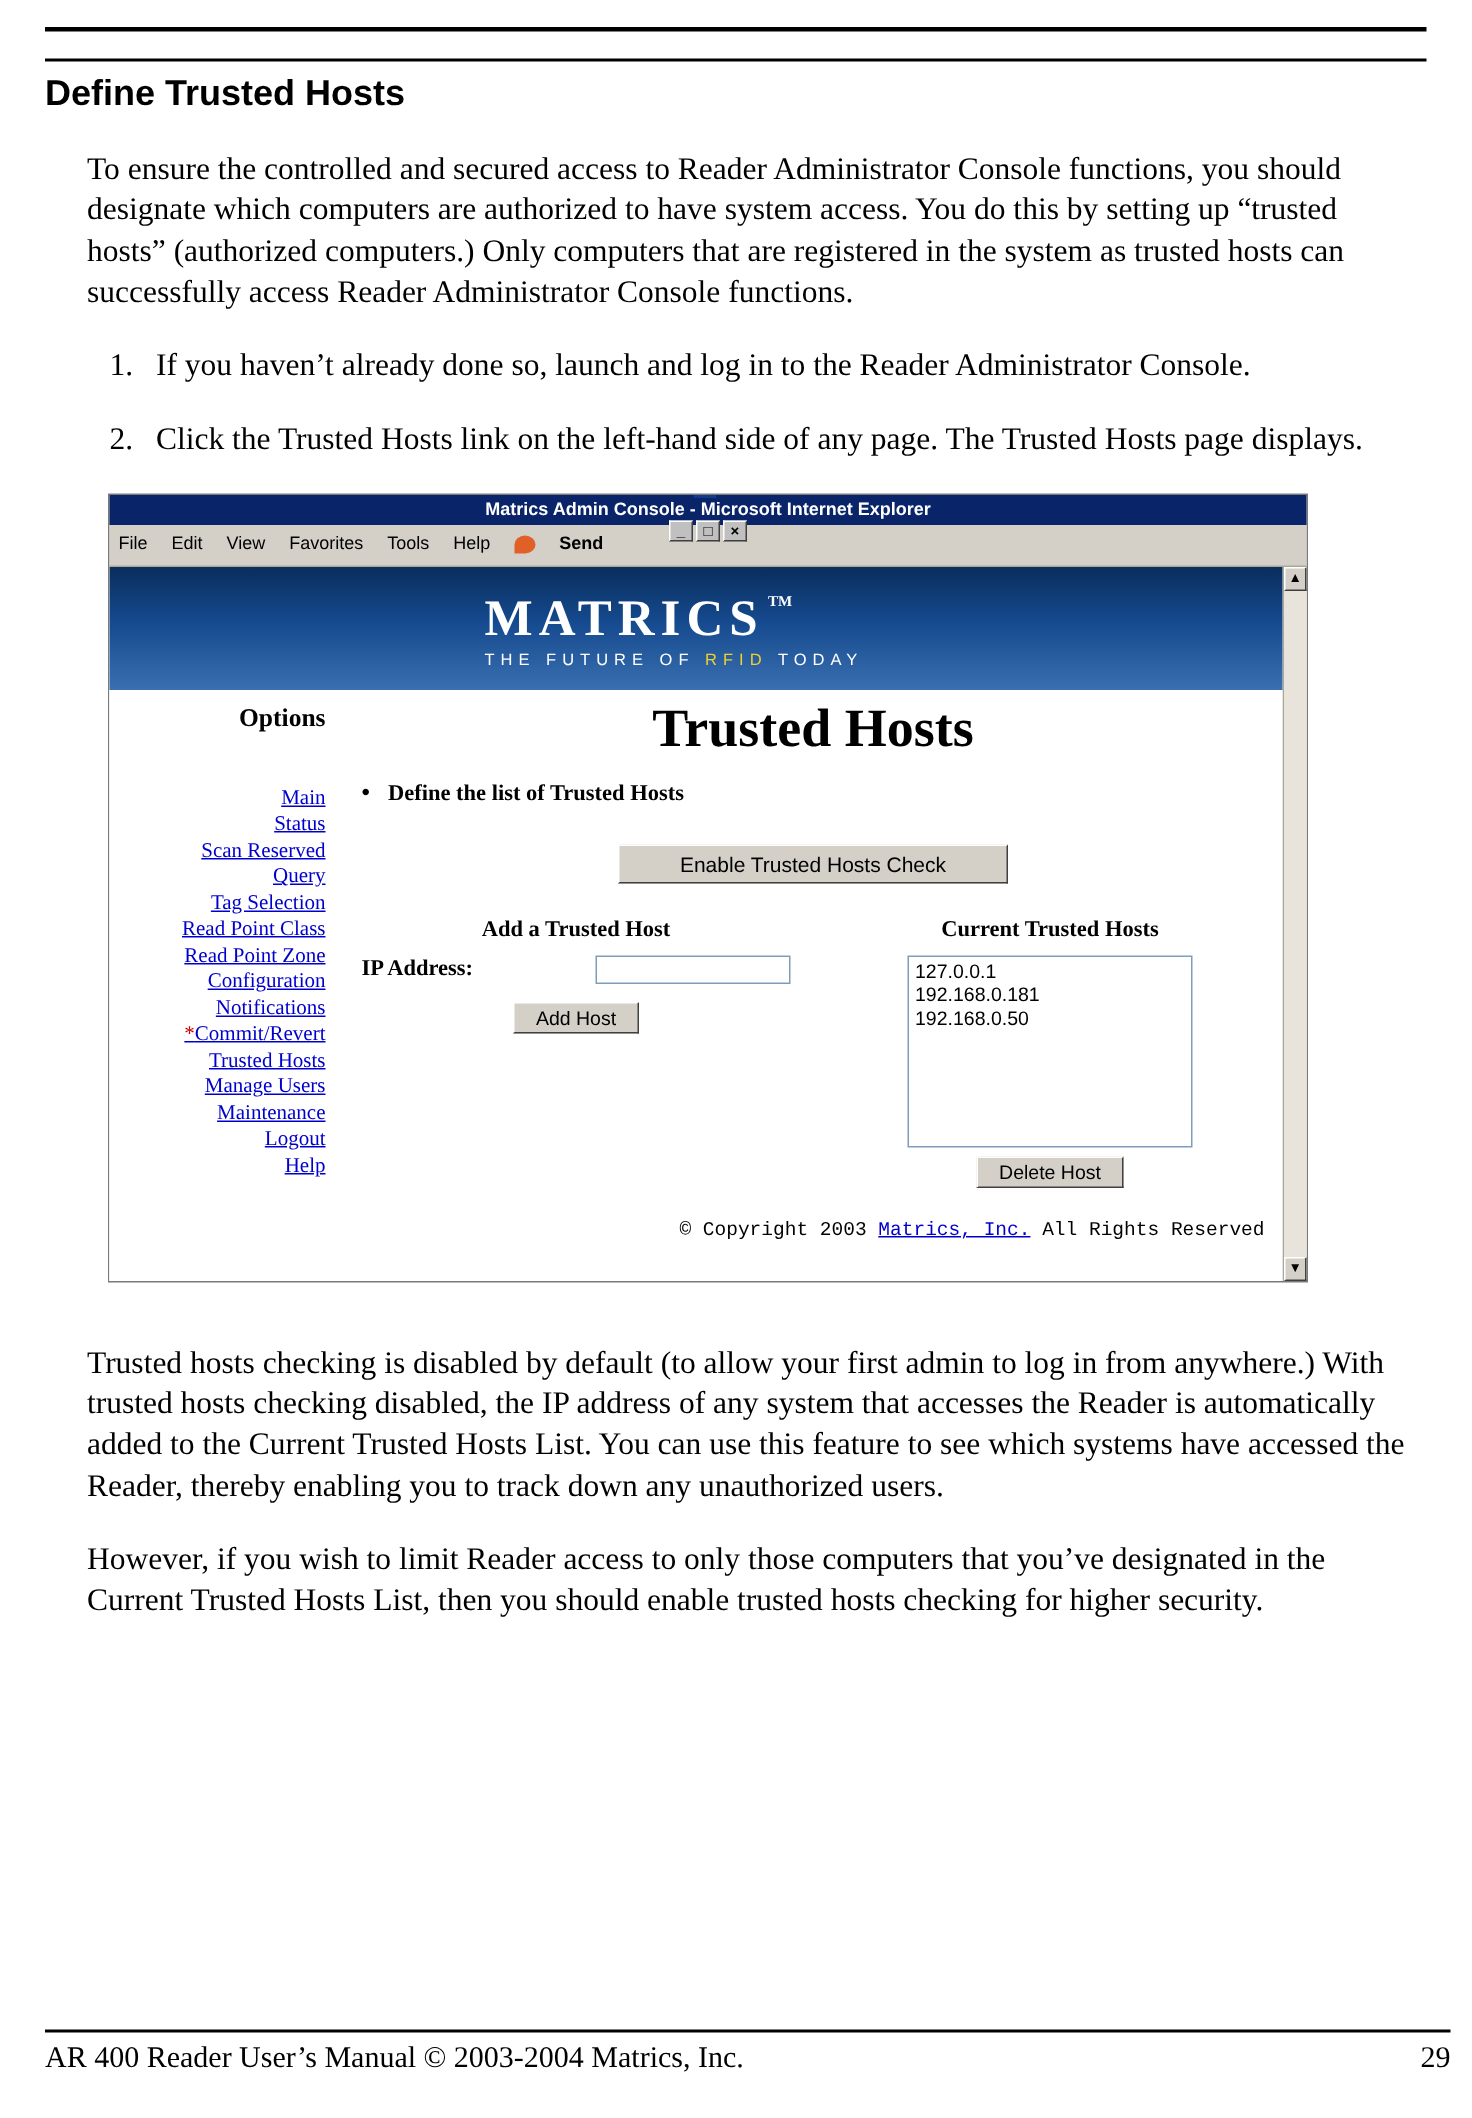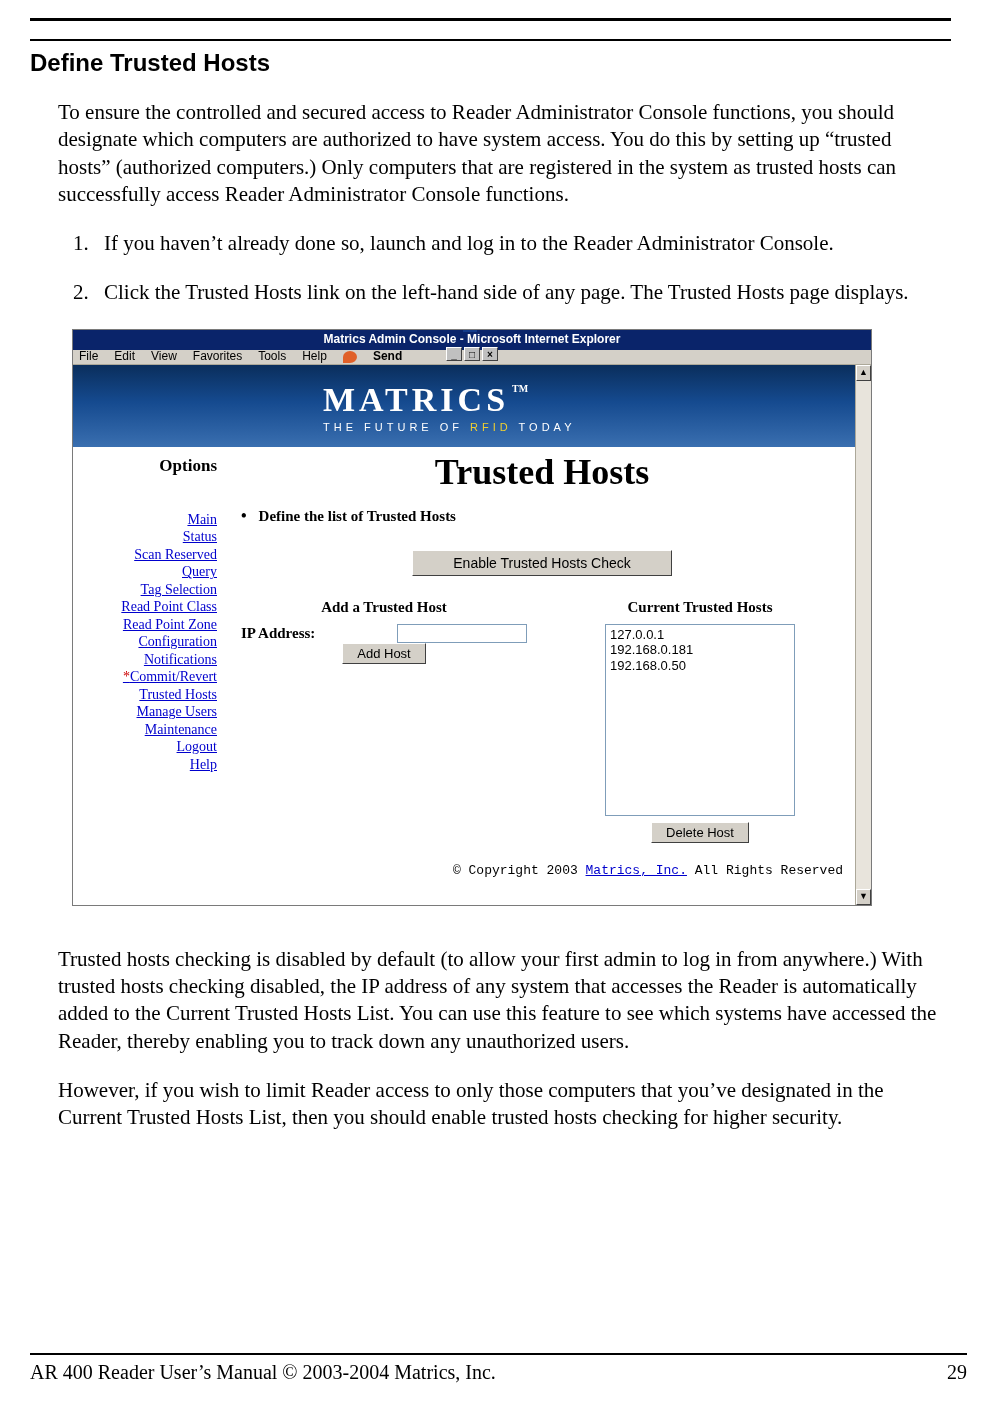--- a/index.html
+++ b/index.html
@@ -61,21 +61,21 @@
     border-right-color: #404040;
     border-bottom-color: #404040;
     font-size: 10px;
     display: flex; align-items: center; justify-content: center;
     color: #000;
     font-family: Arial;
     font-weight: bold;
   }
   .menubar {
     background: #d4d0c8;
-    height: 15px;
+    height: 28px;
     display: flex;
     align-items: center;
     padding: 0 6px;
     gap: 16px;
     border-bottom: 1px solid #aca899;
     font-size: 12px;
     color: #000;
   }
   .menu-send { display:flex; align-items:center; gap:16px; }
   .send-icon { width:14px; height:12px; background:#e06028; border-radius:50% 50% 50% 0; }
@@ -183,32 +183,32 @@
   .ip-input {
     width:130px;
     border:1px solid #7f9db9;
     height:19px;
     padding: 0 3px;
     font-size:12px;
     background:#fff;
   }
   .small-btn {
     display:block;
-    margin: 0 auto 0 auto;
+    margin: 12px auto 0 auto;
     padding: 2px 14px;
     background:#d4d0c8;
     border:1px solid #fff;
     border-right-color:#404040;
     border-bottom-color:#404040;
     font-family: Tahoma, Arial, sans-serif;
     font-size:13px;
   }
   .host-list {
     width:190px;
-    height:192px;
+    height:128px;
     border:1px solid #7f9db9;
     background:#fff;
     padding:2px 4px;
     font-family: Arial, sans-serif;
     font-size:13px;
     line-height:1.2;
     margin: 0 auto;
   }
   .copyright {
     text-align:right;

